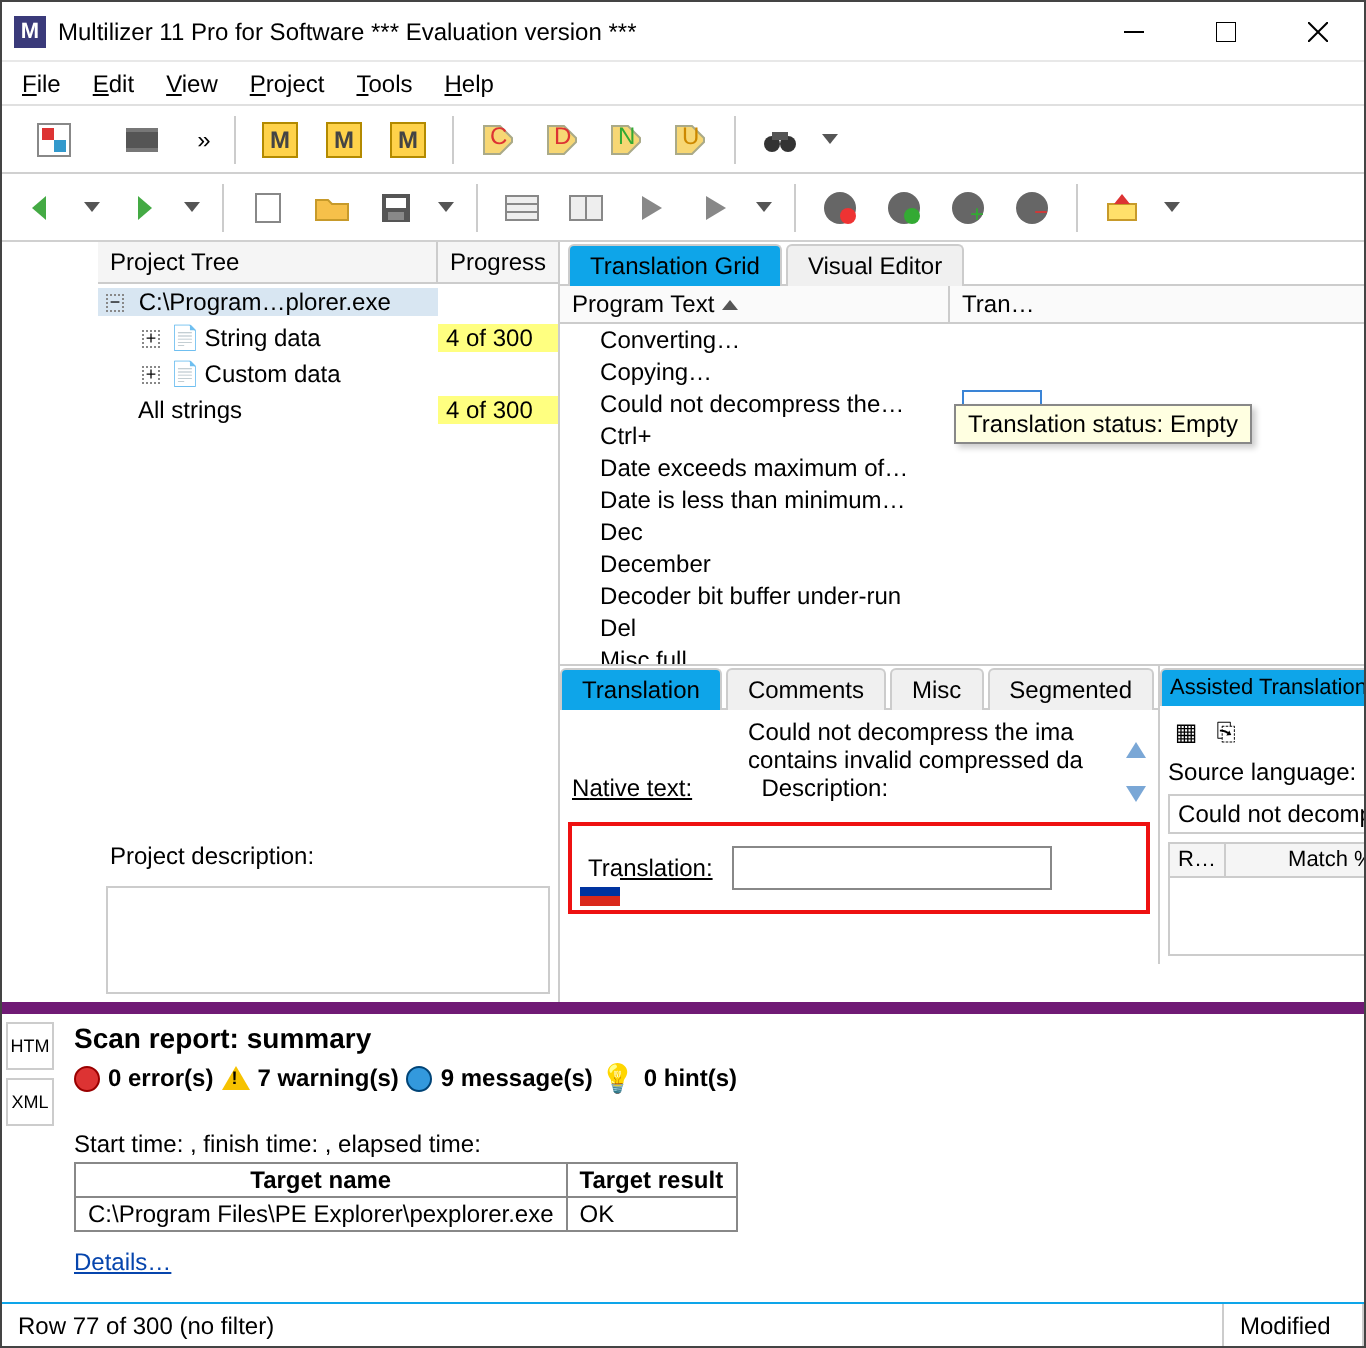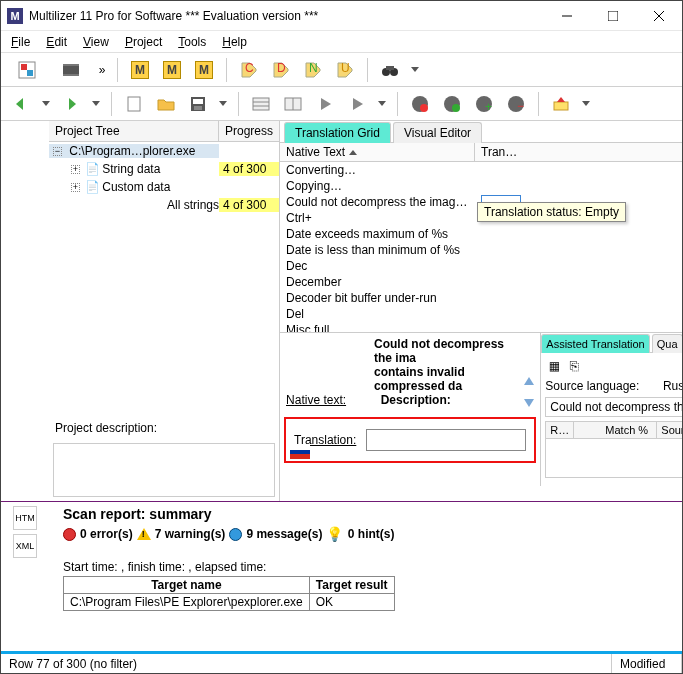--- a/index.html
+++ b/index.html
@@ -26,60 +26,60 @@
 .treerow { display:flex; align-items:center; height:18px;}
 .treerow .c1 { width:170px; display:flex; align-items:center; gap:2px; padding-left:4px;}
 .treerow .c2 { flex:1; padding-left:4px; }
 .treerow.sel .c1 { background:#d8e6f2;}
 .treerow .yellow { background:#ffff80;}
 .dotted { border:1px dotted #888; width:9px; height:9px; display:inline-flex; align-items:center; justify-content:center; font-size:9px; line-height:7px;}
 .pdesc { margin-top:auto; padding:4px 6px;}
 .pdescbox { border:1px solid #ccc; height:54px; margin:4px 4px;}
 .rightpane { flex:1; display:flex; flex-direction:column; }
 .tabs { display:flex; border-bottom:1px solid #ccc; padding-left:4px;}
-.tab { padding:3px 10px; border:1px solid #ccc; border-bottom:none; margin-right:2px; background:#5eead4; border-radius:3px 3px 0 0; position:relative; top:1px;}
+.tab { padding:3px 10px; border:1px solid #ccc; border-bottom:none; margin-right:2px; background:#0ea5e9; border-radius:3px 3px 0 0; position:relative; top:1px;}
 .tab.inactive { background:#f0f0f0; }
 .gridhdr { display:flex; border-bottom:1px solid #ccc; background:#fafafa; }
 .gridhdr .gc1 { width:195px; padding:2px 6px; border-right:1px solid #ccc; display:flex; align-items:center; gap:4px;}
 .gridhdr .gc2 { flex:1; padding:2px 6px;}
 .gridbody { position:relative; height:170px; overflow:hidden; }
 .grow { display:flex; height:16px; align-items:center;}
-.grow .gc1 { width:195px; padding:0 6px; white-space:nowrap; overflow:hidden; text-overflow:ellipsis;}
+.grow .gc1 { width:195px; padding:0 20px; white-space:nowrap; overflow:hidden; text-overflow:ellipsis;}
 .grow .gc2 { flex:1; padding:0 6px;}
 .editcell { border:1px solid #888; background:#fff; width:40px; height:15px; outline:1px solid #3a84d6; outline-offset:-1px;}
 .tooltip { position:absolute; background:#ffffe1; border:1px solid #888; padding:2px 6px; font-size:12px; box-shadow:2px 2px 3px rgba(0,0,0,.2);}
 .bottomsplit { display:flex; border-top:1px solid #ccc;}
 .translPane { flex:1; }
 .translTabs { display:flex; border-bottom:1px solid #ccc;}
 .translTabs .tab { font-size:12px;}
 .nativeRow { display:flex; padding:4px 6px; gap:8px; align-items:flex-end;}
 .nativeRow .lbl { text-decoration:underline; width:80px;}
-.nativeRow .val { flex:1;font-weight:bold; }
+.nativeRow .val { flex:1; }
 .redbox { border:2px solid #e11; margin:6px 4px; padding:10px 8px; display:flex; align-items:center; gap:10px;}
 .redbox .lbl { text-decoration:underline;}
 .flag { width:20px; height:14px; display:inline-block; background:linear-gradient(#fff 33%,#0033a0 33% 66%,#da291c 66%);}
 .tinput { border:1px solid #888; height:22px; width:160px; padding:0 4px;}
 .assistPane { width:170px; border-left:1px solid #ccc;}
 .assistTabs { display:flex; border-bottom:1px solid #ccc; align-items:center;}
 .assistTabs .tab { font-size:11px; padding:3px 4px;}
 .assistBody { padding:4px;}
 .assistBody .srow { display:flex; gap:4px; margin-bottom:4px;}
 .tblh { display:flex; background:#f5f5f5; border:1px solid #ccc; border-bottom:none;}
 .tblh div { padding:2px 4px; border-right:1px solid #ccc; font-size:11px;}
-.reportPane { border-top:1px solid #701a75; padding:4px 8px 4px 12px; display:flex; gap:22px; height:128px;}
+.reportPane { border-top:6px solid #701a75; padding:4px 8px 4px 2px; display:flex; gap:6px; height:128px;}
 .reportIcons { width:28px; display:flex; flex-direction:column; gap:4px;}
 .ricon { width:24px; height:24px; border:1px solid #ccc; display:flex; align-items:center; justify-content:center; font-size:9px;}
 .reportBody { flex:1;}
 .reportBody h4 { font-size:14px; font-weight:bold; margin-bottom:4px;}
 .rrow { display:flex; align-items:center; gap:4px; flex-wrap:wrap; margin-bottom:18px;}
 .rrow b { font-weight:bold;}
 .link { color:#0645ad; text-decoration:underline; cursor:pointer;}
 .rtable { border:1px solid #888; border-collapse:collapse; margin-top:2px;}
 .rtable th,.rtable td { border:1px solid #888; padding:1px 6px; font-size:12px;margin-top:27px;}
-.statusbar { position:absolute; bottom:0; left:0; right:0; height:22px; border-top:3px solid #0ea5e9; display:flex; align-items:center;}
+.statusbar { position:absolute; bottom:0; left:0; right:0; height:22px; border-top:1px solid #0ea5e9; display:flex; align-items:center;}
 .statusbar div { padding:0 8px; border-right:1px solid #ccc; height:100%; display:flex; align-items:center;}
 .arrow-up { width:0;height:0;border-left:5px solid transparent;border-right:5px solid transparent;border-bottom:8px solid #7aa7d6;}
 .arrow-down { width:0;height:0;border-left:5px solid transparent;border-right:5px solid transparent;border-top:8px solid #7aa7d6;}
 .tri { width:0;height:0;border-left:4px solid transparent;border-right:4px solid transparent;border-top:5px solid #555; display:inline-block;}
 .tri-up{border-top:none;border-bottom:5px solid #555;}
 .warn-tri { width:0;height:0;border-left:7px solid transparent;border-right:7px solid transparent;border-bottom:12px solid #f6c200; position:relative;}
 .warn-tri::after{content:"!";position:absolute;left:-2px;top:1px;font-size:9px;font-weight:bold;}
 .circ { width:13px;height:13px;border-radius:50%; display:inline-block;}
 </style>
 </head>
@@ -294,38 +294,38 @@
     </div>
     <div class="treerow">
       <div class="c1" style="padding-left:22px;"><span class="dotted">+</span>&nbsp;📄 <span>String data</span></div>
       <div class="c2 yellow">4 of 300</div>
     </div>
     <div class="treerow">
       <div class="c1" style="padding-left:22px;"><span class="dotted">+</span>&nbsp;📄 <span>Custom data</span></div>
         <div class="c2"></div>
     </div>
     <div class="treerow">
-      <div class="c1" style="padding-left:20px;justify-content:flex-end;">
+      <div class="c1" style="padding-left:20px;">
           <span>All strings</span>
         </div>
       <div class="c2 yellow">4 of 300</div>
     </div>
     <div style="flex:1"></div>
     <div class="pdesc">Project description:</div>
     <div class="pdescbox"></div>
   </div>
 
   <div class="rightpane">
     <div class="tabs">
       <div class="tab">Translation Grid</div>
       <div class="tab inactive">Visual Editor</div>
     </div>
     <div class="gridhdr">
       <div class="gc1">
-          <span>Native Text</span> 
+          <span>Program Text</span> 
           <span class="tri tri-up"></span>
         </div>
       <div class="gc2">Tran…</div>
     </div>
     <div class="gridbody">
       <div id="grid-rows">
           <div class="grow">
             <div class="gc1">Converting…</div>
             <div class="gc2"></div>
           </div>
@@ -371,20 +371,26 @@
             <div class="gc1">Misc full</div>
             <div class="gc2"></div>
           </div>
         </div>
       <div class="tooltip" style="left:197px; top:40px;">Translation status: Empty</div>
 
     </div>
 
     <div class="bottomsplit">
       <div class="translPane">
+        <div class="translTabs">
+          <div class="tab">Translation</div>
+          <div class="tab inactive">Comments</div>
+          <div class="tab inactive">Misc</div>
+          <div class="tab inactive">Segmented</div>
+        </div>
         <div class="nativeRow">
           <div class="lbl"><u>N</u>ative text:</div>
           <div class="val" style="white-space:pre-line;">Could not decompress the ima<br>contains invalid compressed da<br>&nbsp;&nbsp;Description:</div>
           <div style="display:flex;flex-direction:column;gap:14px;padding-top:2px;">
             <div class="arrow-up"></div>
             <div class="arrow-down"></div>
           </div>
         </div>
         <div class="redbox">
           <div class="lbl"><u>T</u>ranslation:</div>
@@ -446,19 +452,20 @@
           <tr>
             <th>Target name</th>
             <th>Target result</th>
           </tr>
       <tr>
             <td>C:\Program Files\PE Explorer\pexplorer.exe</td>
             <td>OK</td>
           </tr>
     </tbody>
       </table>
+    <div style="margin-top:8px;"><span class="link">Details…</span></div>
   </div>
 </div>
 
 <div class="statusbar">
   <div style="flex:1;border-right:1px solid #ccc;">Row 77 of 300 (no filter)</div>
   <div style="width:70px;">Modified</div>
 </div>
 
 </body></html>

